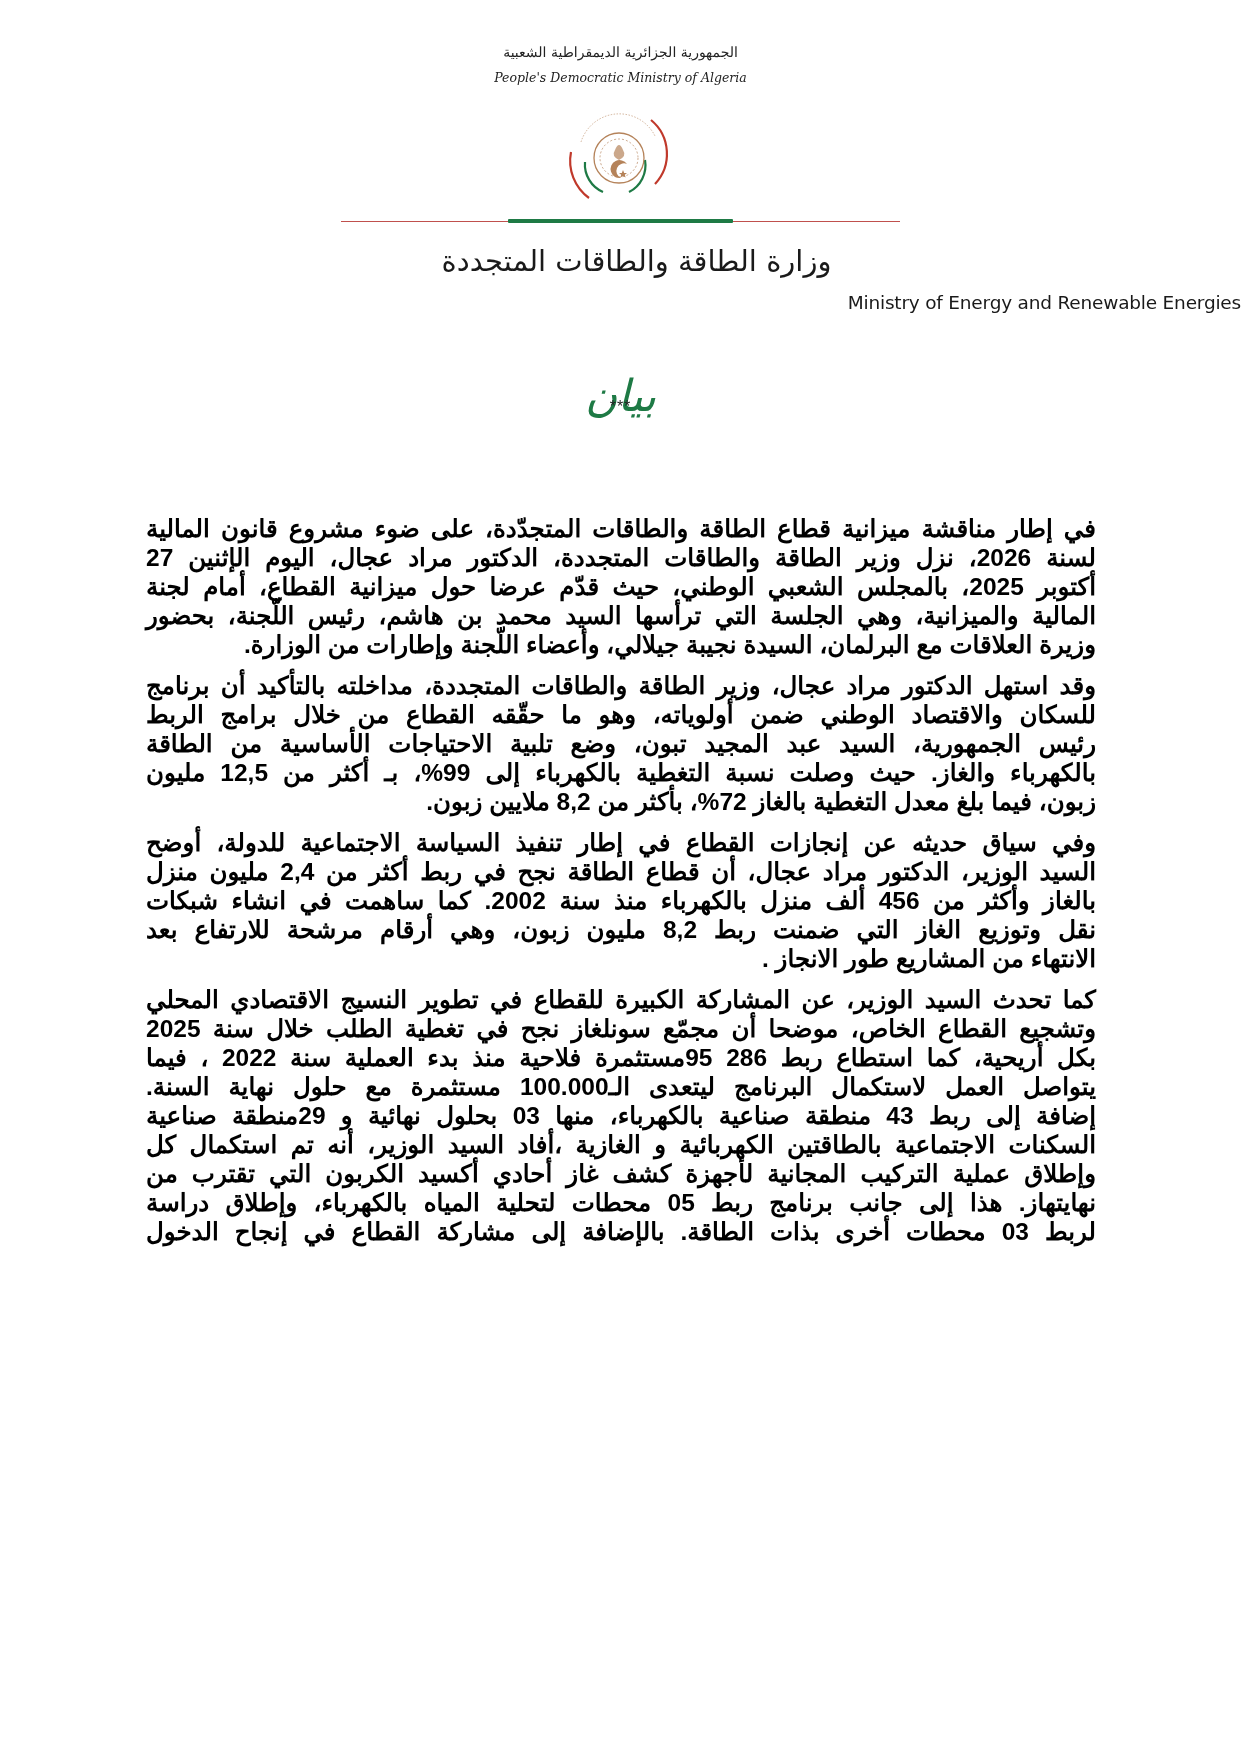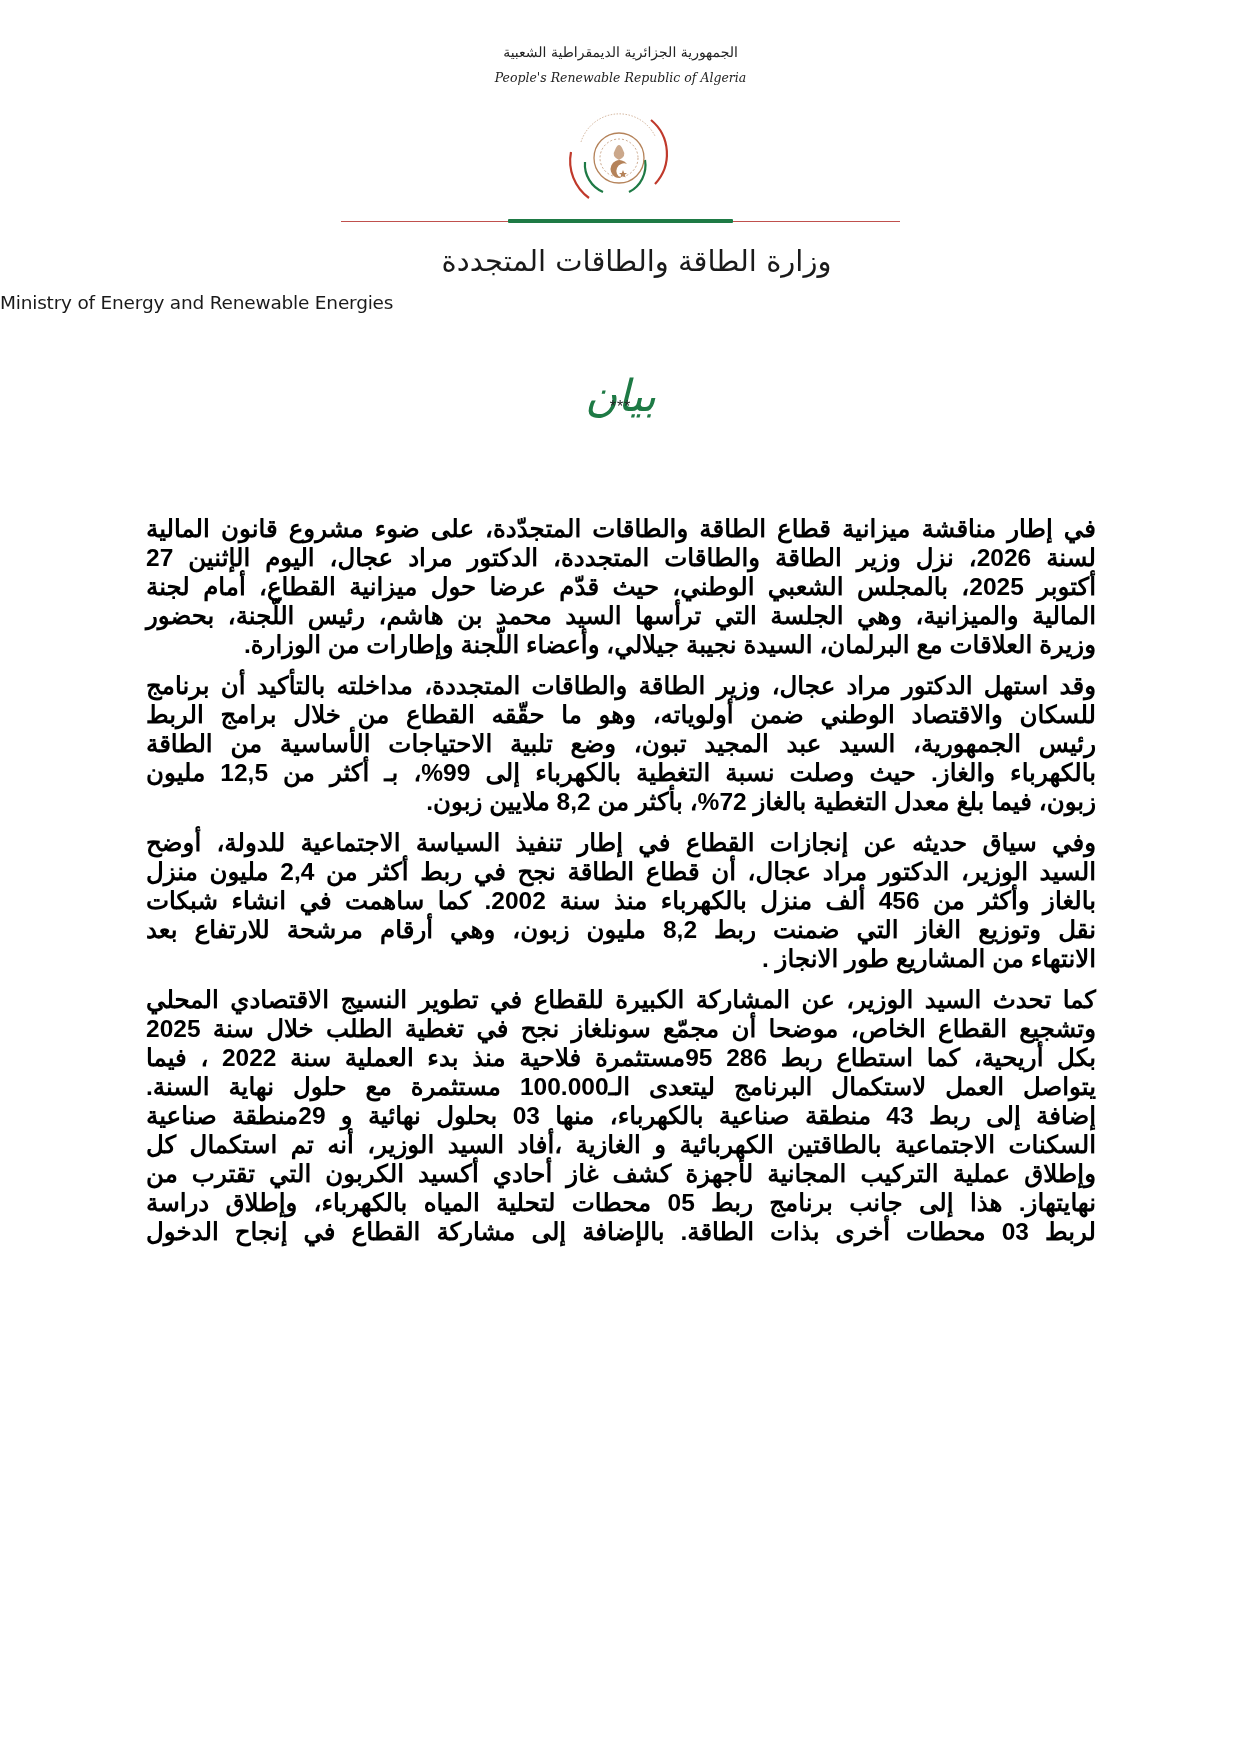--- a/index.html
+++ b/index.html
@@ -4,35 +4,35 @@
 <style>
   html, body { margin: 0; padding: 0; background: #ffffff; }
   body { width: 1241px; height: 1755px; position: relative; overflow: hidden; font-family: "DejaVu Sans", sans-serif; color: #000; }
   .header { position: absolute; left: 0; top: 0; width: 1241px; height: 470px; }
   .rep-ar { position: absolute; top: 44px; left: 0; width: 1241px; text-align: center; font-family: "DejaVu Serif", serif; font-size: 14px; direction: rtl; color: #222; }
   .rep-en { position: absolute; top: 70px; left: 0; width: 1241px; text-align: center; font-family: "DejaVu Serif", serif; font-style: italic; font-size: 12.5px; color: #222; }
   .logo { position: absolute; left: 559px; top: 112px; width: 120px; height: 90px; }
   .divider { position: absolute; top: 221px; left: 341px; width: 559px; height: 1px; background: #c0504d; }
   .divider-green { position: absolute; top: 219px; left: 508px; width: 225px; height: 4px; background: #1e7a45; border-radius: 1px; }
   .ministry-ar { position: absolute; top: 244px; left: 0; width: 1241px; text-align: center; direction: rtl; font-family: "DejaVu Sans", sans-serif; font-size: 29px; color: #1a1a1a; padding-left: 16px; }
-  .ministry-en { position: absolute; top: 292px; left: 0; width: 1241px; text-align: left; font-family: "DejaVu Sans", sans-serif; font-size: 18.5px; color: #1a1a1a; letter-spacing: -0.2px; }
+  .ministry-en { position: absolute; top: 292px; left: 0; width: 1241px; text-align: right; font-family: "DejaVu Sans", sans-serif; font-size: 18.5px; color: #1a1a1a; letter-spacing: -0.2px; }
   .title-bayan { position: absolute; top: 326px; left: 0; width: 1241px; text-align: center; direction: rtl; font-family: "DejaVu Serif", serif; font-style: italic; font-size: 44px; color: #1e7a45; margin-top: 44px; }
   .stars { position: absolute; top: 398px; left: 0; width: 1241px; text-align: center; font-family: "Liberation Sans", sans-serif; font-size: 16px; color: #222; letter-spacing: 1px; }
 
   .body { position: absolute; top: 514px; left: 146px; width: 950px; direction: rtl; text-align: justify; text-align-last: right; }
   .para { font-family: "Liberation Sans", sans-serif; font-weight: bold; font-size: 24.5px; line-height: 29px; margin: 0 0 12px 0; color: #000; letter-spacing: -0.3px; }
   .para .line { display: block; text-align: justify; text-align-last: justify; white-space: nowrap; }
   .para .line.last { text-align-last: right; }
 </style>
 </head>
 <body>
 
 <div class="header">
   <div class="rep-ar">الجمهورية الجزائرية الديمقراطية الشعبية</div>
-  <div class="rep-en">People's Renewable Republic of Algeria</div>
+  <div class="rep-en">People's Democratic Ministry of Algeria</div>
 
   <svg class="logo" viewBox="0 0 120 90" xmlns="http://www.w3.org/2000/svg">
     <path d="M 92 8 A 44 44 0 0 1 96 72" fill="none" stroke="#c0392b" stroke-width="2.2"></path>
     <path d="M 30 86 A 46 46 0 0 1 12 40" fill="none" stroke="#c0392b" stroke-width="2.2"></path>
     <path d="M 86 48 A 30 30 0 0 1 70 80" fill="none" stroke="#1e7a45" stroke-width="2.2"></path>
     <path d="M 44 80 A 30 30 0 0 1 26 50" fill="none" stroke="#1e7a45" stroke-width="2.2"></path>
     <circle cx="60" cy="46" r="25" fill="none" stroke="#b5835a" stroke-width="1.3"></circle>
     <circle cx="60" cy="46" r="19" fill="none" stroke="#b5835a" stroke-width="0.7" stroke-dasharray="2 2"></circle>
     <path d="M 56 38 q 4 -10 8 0 q 4 6 -4 10 q -8 -4 -4 -10z" fill="#b5835a" opacity="0.7"></path>
     <path d="M 62 66 a 9 9 0 1 1 6 -14 a 7 7 0 1 0 -6 14z" fill="#b5835a"></path>

